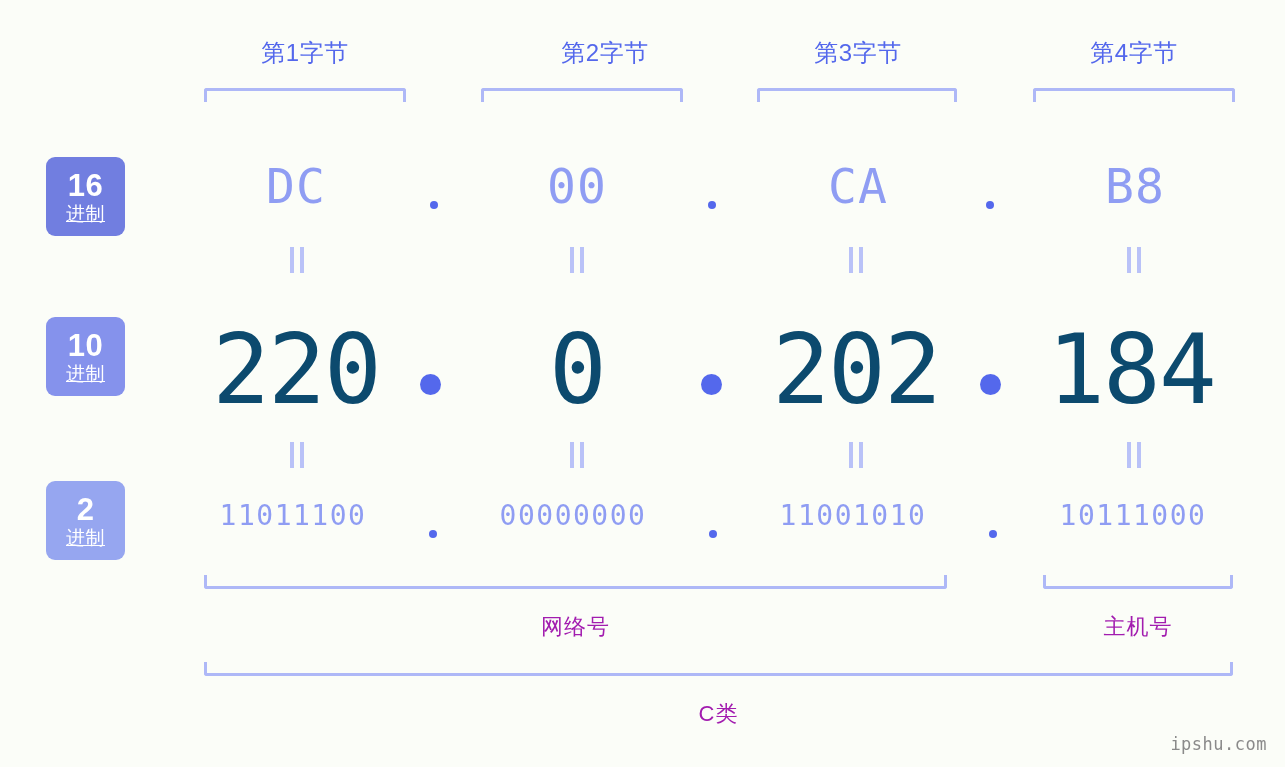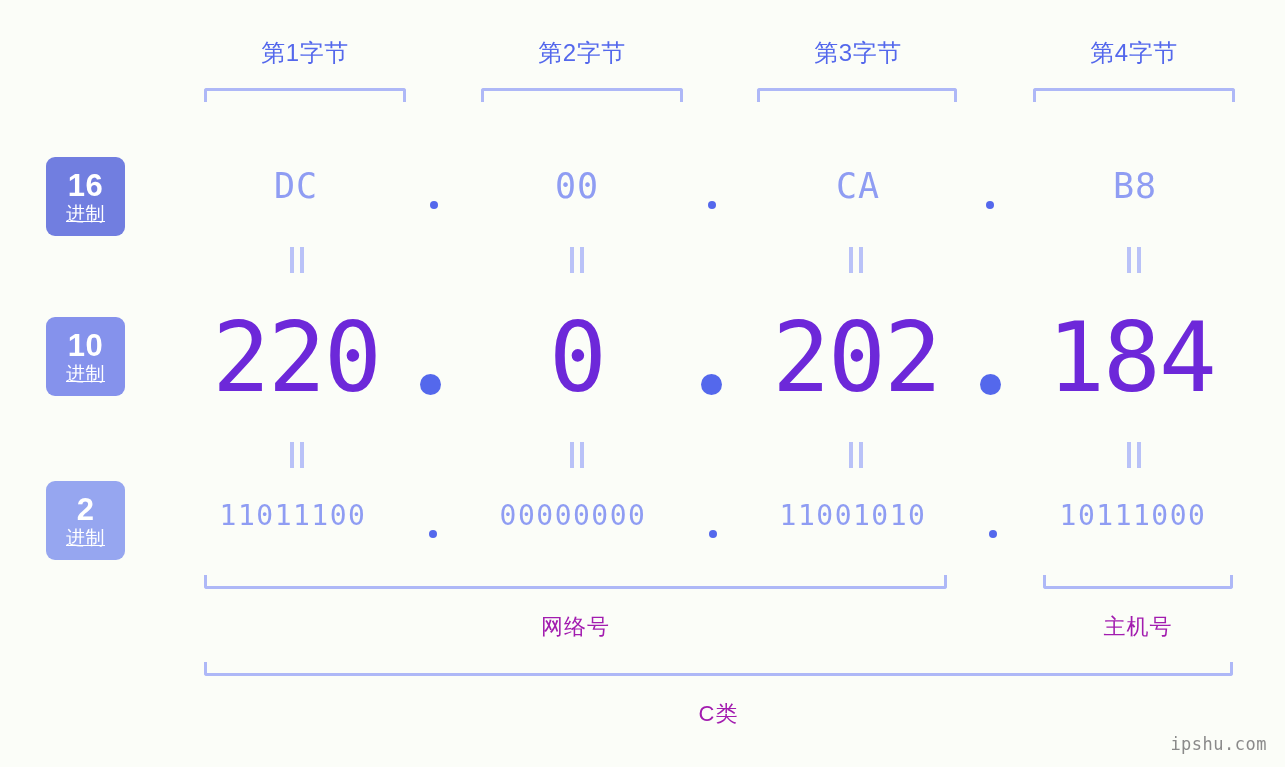--- a/index.html
+++ b/index.html
@@ -75,30 +75,30 @@
 
   
   .cell {
     position: absolute;
     width: 202px;
     text-align: center;
     font-family: "DejaVu Sans Mono", monospace;
   }
   .row-hex .cell {
     top: 152px;
-    font-size: 35px;
+    font-size: 48px;
     line-height: 68px;
     color: #8f9df3;
     letter-spacing: 1px;
   }
   .row-dec .cell {
-    top: 293px;
+    top: 305px;
     font-size: 96px;
     line-height: 130px;
-    color: #6d28d9;
+    color: #0c4a6e;
     letter-spacing: -2px;
   }
   .row-bin .cell {
     top: 495px;
     font-size: 28px;
     line-height: 42px;
     color: #8f9df3;
     letter-spacing: 1.5px;
   }
 
@@ -149,21 +149,21 @@
     color: #8a8a8a;
     letter-spacing: 0.5px;
   }
 </style>
 </head>
 <body>
 
 <div class="stage">
 
   <div class="byte-label" style="left:204px">第1字节</div>
-  <div class="byte-label" style="left:481px">第2字节</div>
+  <div class="byte-label" style="left:504px">第2字节</div>
   <div class="byte-label" style="left:757px">第3字节</div>
   <div class="byte-label" style="left:1033px">第4字节</div>
 
   <div class="bracket down" style="left:204px;  top:88px; width:202px; height:14px;"></div>
   <div class="bracket down" style="left:481px;  top:88px; width:202px; height:14px;"></div>
   <div class="bracket down" style="left:757px;  top:88px; width:200px; height:14px;"></div>
   <div class="bracket down" style="left:1033px; top:88px; width:202px; height:14px;"></div>
 
   <div class="badge" style="top:157px; background:#717ee0;">
     <div class="num">16</div>

